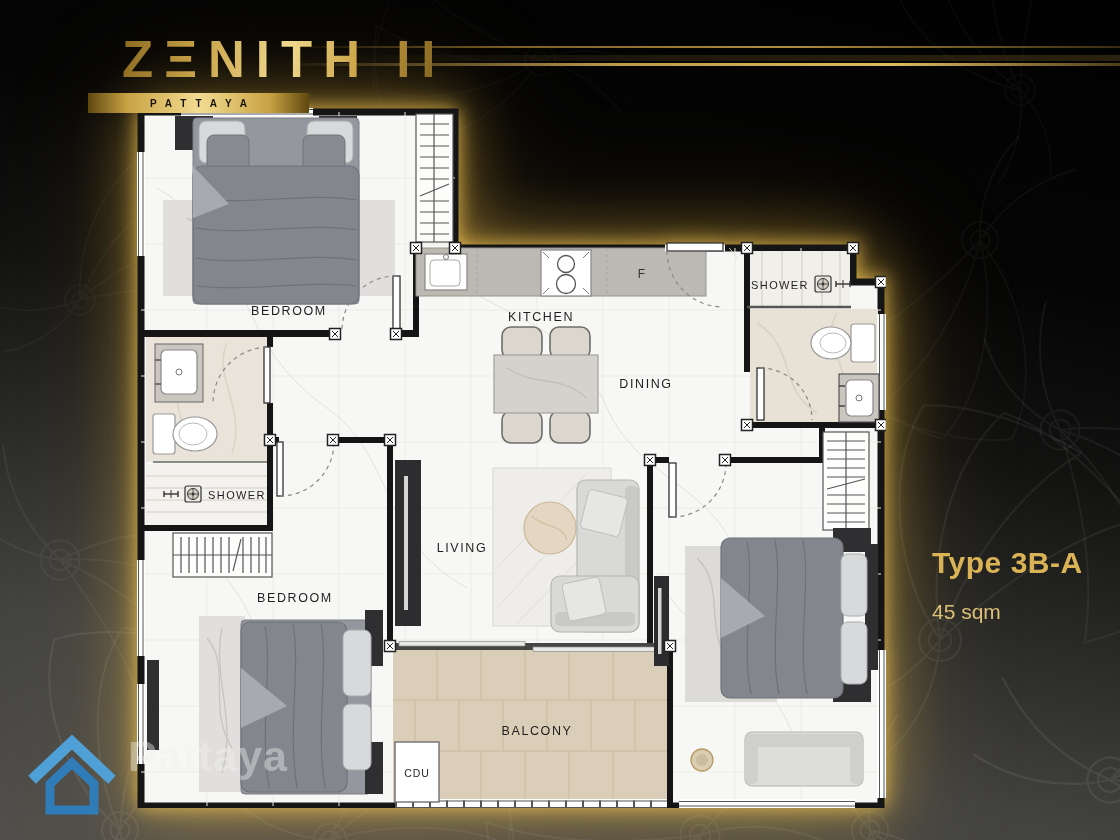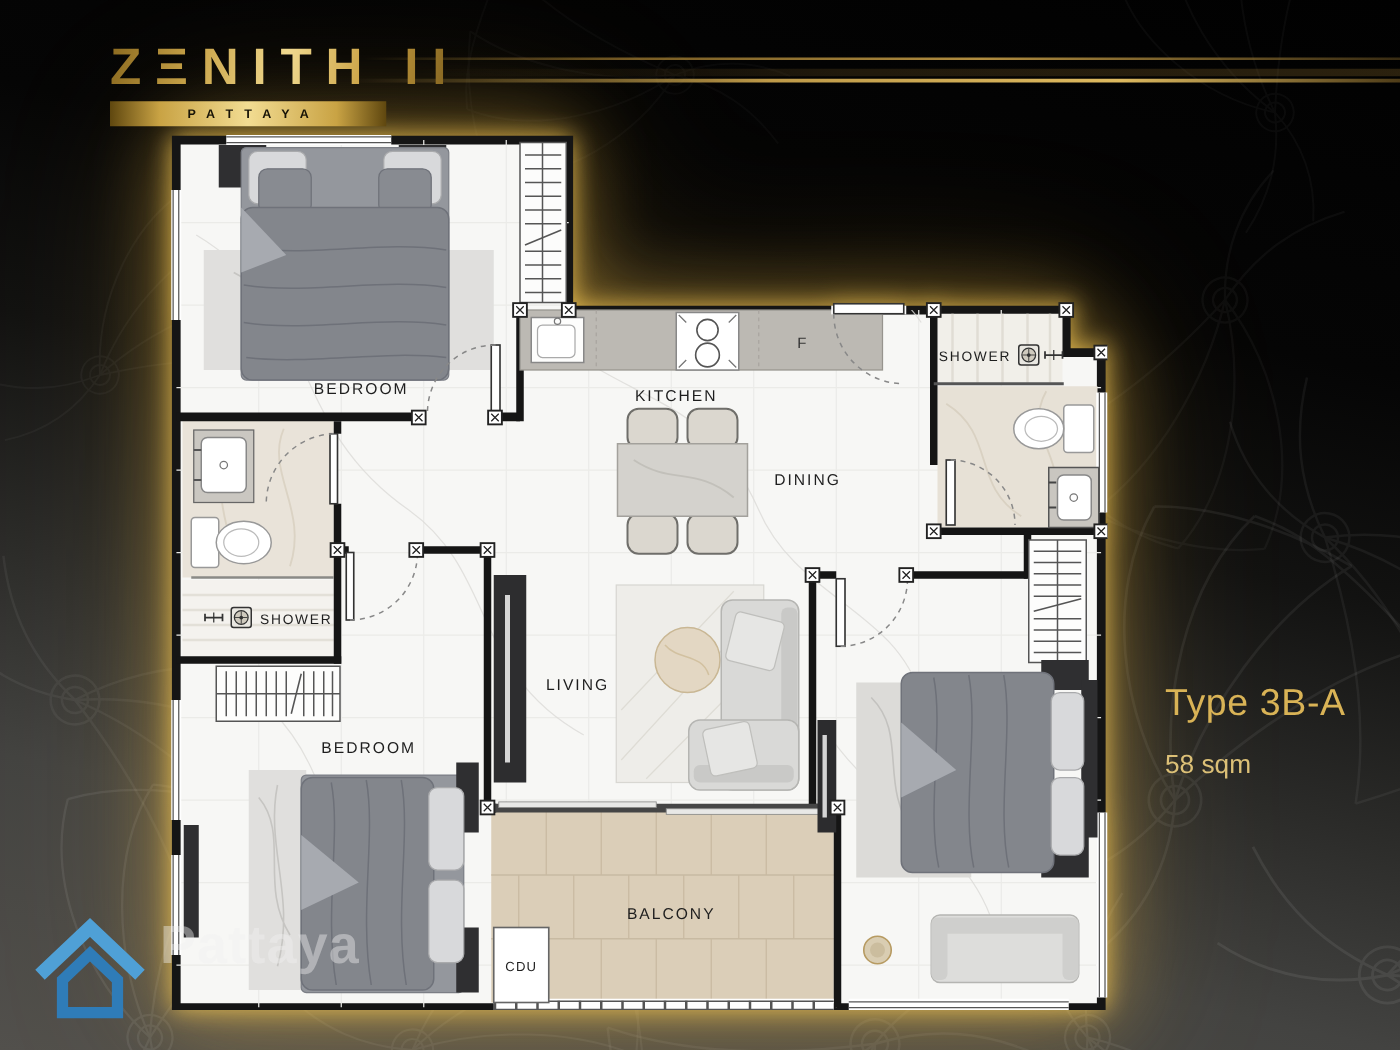--- a/index.html
+++ b/index.html
@@ -5,30 +5,30 @@
   html,body{margin:0;padding:0;background:#000;}
   #canvas{position:relative;width:1120px;height:840px;overflow:hidden;
     font-family:"Liberation Sans",sans-serif;
     background:linear-gradient(192deg,#010101 0%,#050505 28%,#121211 45%,#2b2b29 62%,#434341 78%,#52504c 100%);}
   #bg-pattern{position:absolute;left:0;top:0;z-index:1;pointer-events:none;}
   .goldline{position:absolute;left:0;width:1120px;z-index:2;}
   #goldline-1{top:46px;height:2px;background:linear-gradient(90deg,rgba(0,0,0,0) 0%,rgba(0,0,0,0) 26%,rgba(158,122,48,.75) 45%,rgba(196,156,70,.9) 70%,rgba(110,85,35,.5) 100%);}
   #goldline-2{top:63px;height:3px;background:linear-gradient(90deg,rgba(0,0,0,0) 0%,rgba(0,0,0,0) 25%,rgba(210,170,80,.9) 55%,rgba(233,195,100,.95) 80%,rgba(130,100,40,.6) 100%);}
   #goldline-3{top:55px;height:6px;background:linear-gradient(90deg,rgba(0,0,0,0) 30%,rgba(120,92,38,.25) 60%,rgba(120,92,38,.35) 100%);}
   #logo{position:absolute;left:88px;top:30px;z-index:4;}
-  #brand{font-size:41px;font-weight:600;letter-spacing:11px;white-space:nowrap;
+  #brand{font-size:51px;font-weight:600;letter-spacing:11px;white-space:nowrap;
     background:linear-gradient(100deg,#8a691f 0%,#caa54a 25%,#f0d98f 50%,#c89e3f 75%,#7a5c1c 100%);
-    -webkit-background-clip:text;background-clip:text;color:transparent;}
+    -webkit-background-clip:text;background-clip:text;color:transparent;margin-left:34px;}
   #brand-bar{margin-top:4px;width:221px;height:20px;display:flex;align-items:center;justify-content:center;
     background:linear-gradient(90deg,#5f470f 0%,#c9a344 18%,#f2dc92 50%,#c9a344 82%,#5f470f 100%);}
   #brand-sub{font-size:10px;font-weight:700;letter-spacing:9px;color:#171306;text-indent:9px;}
   #plan-wrap{position:absolute;left:137px;top:108px;z-index:3;
     filter:drop-shadow(0 0 10px rgba(240,196,84,.85)) drop-shadow(0 0 30px rgba(236,186,70,.45)) drop-shadow(0 0 60px rgba(220,170,60,.22));}
   #unit-info{position:absolute;left:932px;top:546px;z-index:4;}
-  #unit-type{font-size:30px;font-weight:400;color:#d9b356;letter-spacing:.5px;}
+  #unit-type{font-size:30px;font-weight:700;color:#d9b356;letter-spacing:.5px;}
   #unit-area{margin-top:20px;font-size:21px;color:#dcc077;}
   #watermark{position:absolute;left:26px;top:730px;z-index:6;display:flex;pointer-events:none;}
   #wm-text{margin-left:10px;margin-top:4px;font-size:43px;line-height:45px;font-weight:700;
     color:rgba(240,240,240,.42);letter-spacing:1px;}
   svg text{font-family:"Liberation Sans",sans-serif;}
   .roomlabel{fill:#1e1e1e;font-weight:500;}
 </style>
 </head>
 <body>
 
@@ -69,21 +69,21 @@
 
   <div id="logo">
     <div id="brand">ZΞNITH II</div>
     <div id="brand-bar">
       <span id="brand-sub">PATTAYA</span>
     </div>
   </div>
 
   <div id="unit-info">
     <div id="unit-type">Type 3B-A</div>
-    <div id="unit-area">58 sqm</div>
+    <div id="unit-area">45 sqm</div>
   </div>
 
   <div id="plan-wrap">
   <svg width="749" height="700" viewBox="0 0 749 700">
     <defs>
       <clipPath id="fp">
             <path d="M4,4 H318 V140 H716 V174 H744 V698 H4 Z"></path>
           </clipPath>
       <g id="jb">
         <rect x="-5.5" y="-5.5" width="11" height="11" fill="#fff" stroke="#222" stroke-width="1.5"></rect>

